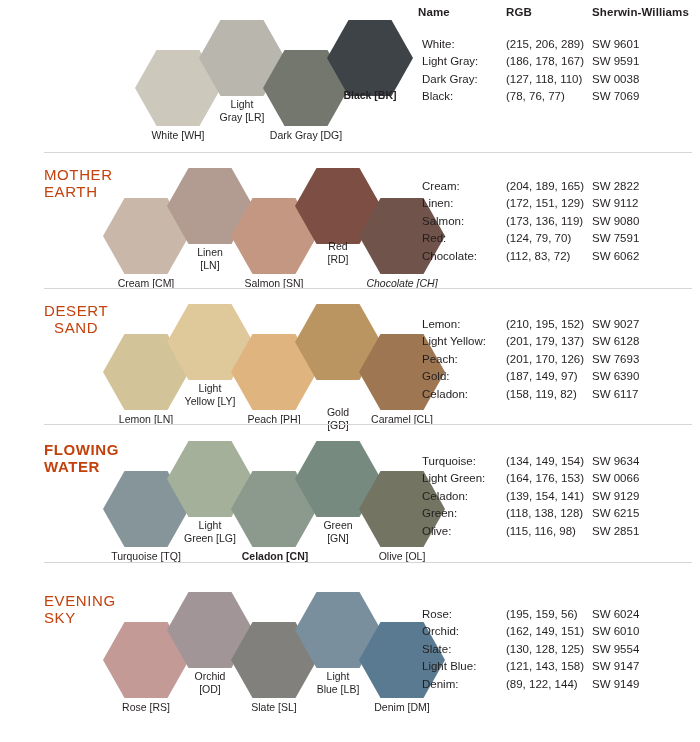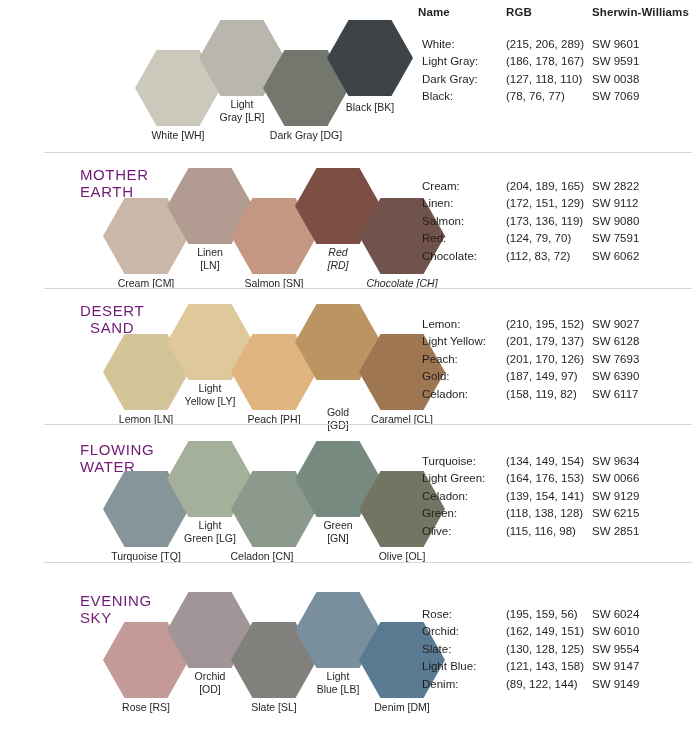--- a/index.html
+++ b/index.html
@@ -53,24 +53,23 @@
   .swatch-row .c-rgb  { position: absolute; left: 88px;  top: 0; }
   .swatch-row .c-sw   { position: absolute; left: 174px; top: 0; text-align: right; }
 
   
   .section-title {
     position: absolute;
     left: 44px;
     font-size: 15px;
     line-height: 17px;
     letter-spacing: .04em;
-    color: #701a75;
+    color: #c2410c;
     font-weight: 400;
     white-space: pre-line;
-    margin-left: 36px;
   }
 
   
   .hex-row {
     position: absolute;
     left: 0;
     width: 418px;
     height: 132px;
   }
   .hex {
@@ -112,21 +111,21 @@
   <div id="sections-root">
       <div class="hex-row" style="top: 20px;">
         <div class="hex" style="left: 135px; top: 30px; background: rgb(204, 200, 188);"></div>
         <div class="hex-label" style="left: 123px; top: 109px;">White [WH]</div>
         <div class="hex" style="left: 199px; top: 0px; background: rgb(184, 182, 173);"></div>
         <div class="hex-label" style="left: 187px; top: 78px;">Light
 Gray [LR]</div>
         <div class="hex" style="left: 263px; top: 30px; background: rgb(116, 119, 110);"></div>
         <div class="hex-label" style="left: 251px; top: 109px;">Dark Gray [DG]</div>
         <div class="hex" style="left: 327px; top: 0px; background: rgb(62, 67, 71);"></div>
-        <div class="hex-label" style="left: 315px; top: 81px;">Black [BK]</div>
+        <div class="hex-label" style="left: 315px; top: 69px; font-weight: bold;">Black [BK]</div>
       </div>
       <div class="swatch-table" style="top: 38px;">
         <div class="swatch-row">
           <span class="c-name">White:</span>
           <span class="c-rgb">(215, 206, 289)</span>
           <span class="c-sw">SW 9601</span>
         </div>
         <div class="swatch-row">
           <span class="c-name">Light Gray:</span>
           <span class="c-rgb">(186, 178, 167)</span>
@@ -148,21 +147,21 @@
 EARTH</div>
       <div class="hex-row" style="top: 168px;">
         <div class="hex" style="left: 103px; top: 30px; background: rgb(201, 183, 170);"></div>
         <div class="hex-label" style="left: 91px; top: 109px;">Cream [CM]</div>
         <div class="hex" style="left: 167px; top: 0px; background: rgb(178, 155, 144);"></div>
         <div class="hex-label" style="left: 155px; top: 78px;">Linen
 [LN]</div>
         <div class="hex" style="left: 231px; top: 30px; background: rgb(196, 151, 130);"></div>
         <div class="hex-label" style="left: 219px; top: 109px;">Salmon [SN]</div>
         <div class="hex" style="left: 295px; top: 0px; background: rgb(124, 78, 68);"></div>
-        <div class="hex-label" style="left: 283px; top: 78px; font-style: italic;">Red
+        <div class="hex-label" style="left: 283px; top: 72px;">Red
 [RD]</div>
         <div class="hex" style="left: 359px; top: 30px; background: rgb(112, 83, 74);"></div>
         <div class="hex-label" style="left: 347px; top: 109px; font-style: italic;">Chocolate [CH]</div>
       </div>
       <div class="swatch-table" style="top: 180px;">
         <div class="swatch-row">
           <span class="c-name">Cream:</span>
           <span class="c-rgb">(204, 189, 165)</span>
           <span class="c-sw">SW 2822</span>
         </div>
@@ -225,30 +224,30 @@
           <span class="c-rgb">(187, 149, 97)</span>
           <span class="c-sw">SW 6390</span>
         </div>
         <div class="swatch-row">
           <span class="c-name">Celadon:</span>
           <span class="c-rgb">(158, 119, 82)</span>
           <span class="c-sw">SW 6117</span>
         </div>
       </div>
       <div class="divider" style="top: 424px;"></div>
-      <div class="section-title" style="top: 441px;">FLOWING
+      <div class="section-title" style="top: 441px; font-weight: bold;">FLOWING
 WATER</div>
       <div class="hex-row" style="top: 441px;">
         <div class="hex" style="left: 103px; top: 30px; background: rgb(134, 149, 154);"></div>
         <div class="hex-label" style="left: 91px; top: 109px;">Turquoise [TQ]</div>
         <div class="hex" style="left: 167px; top: 0px; background: rgb(164, 176, 153);"></div>
         <div class="hex-label" style="left: 155px; top: 78px;">Light
 Green [LG]</div>
         <div class="hex" style="left: 231px; top: 30px; background: rgb(139, 154, 141);"></div>
-        <div class="hex-label" style="left: 207px; top: 109px;">Celadon [CN]</div>
+        <div class="hex-label" style="left: 220px; top: 109px; font-weight: bold;">Celadon [CN]</div>
         <div class="hex" style="left: 295px; top: 0px; background: rgb(118, 138, 128);"></div>
         <div class="hex-label" style="left: 283px; top: 78px;">Green
 [GN]</div>
         <div class="hex" style="left: 359px; top: 30px; background: rgb(115, 116, 98);"></div>
         <div class="hex-label" style="left: 347px; top: 109px;">Olive [OL]</div>
       </div>
       <div class="swatch-table" style="top: 455px;">
         <div class="swatch-row">
           <span class="c-name">Turquoise:</span>
           <span class="c-rgb">(134, 149, 154)</span>

